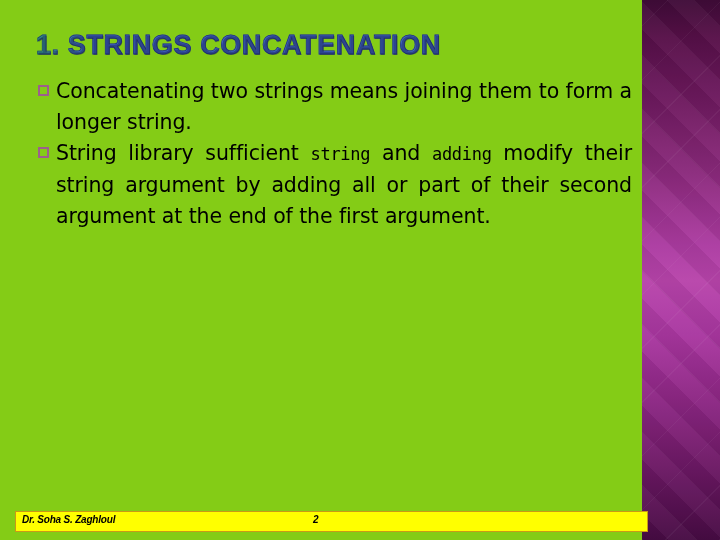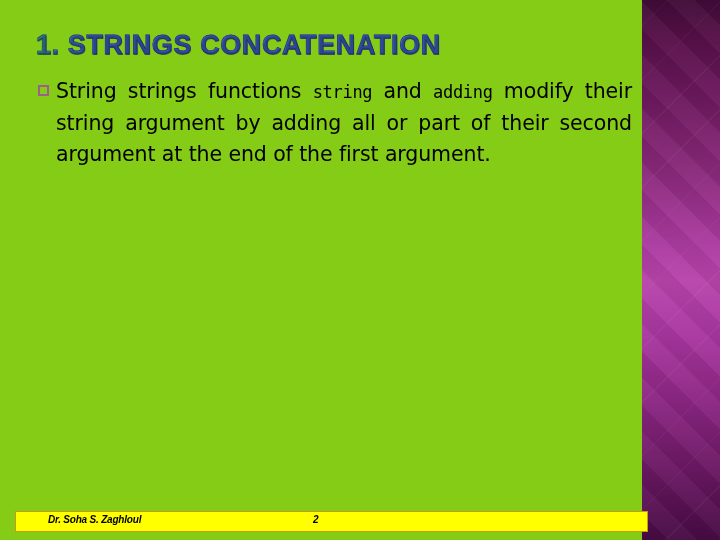--- a/index.html
+++ b/index.html
@@ -144,21 +144,20 @@
   #footer-author {
     position: absolute;
     left: 22px;
     top: 514px;
     font-family: "Liberation Sans", sans-serif;
     font-size: 10px;
     font-weight: bold;
     font-style: italic;
     color: #000000;
     letter-spacing: -0.2px;
-    margin-left: 26px;
   }
   #footer-page {
     position: absolute;
     left: 313px;
     top: 514px;
     font-family: "Liberation Sans", sans-serif;
     font-size: 10px;
     font-weight: bold;
     font-style: italic;
     color: #000000;
@@ -170,25 +169,31 @@
 <div id="slide">
 
   <div id="side-band">
     <div class="tex"></div>
   </div>
 
   <div id="title">1. STRINGS CONCATENATION</div>
 
   <div id="body">
 
-
     <div class="bullet-row">
       <div class="bullet-mark"></div>
       <div class="bullet-text">
-        <p class="nojust" style="text-align: justify; text-align-last: left;"><span>String strings functions </span><span class="code">string</span><span> and </span><span class="code">adding</span><span> modify their string argument by adding all or part of their second argument at the end of the first argument.</span></p>
+        <p class="nojust" style="text-align: justify; text-align-last: left;"><span>Concatenating two strings means joining them to form a longer string.</span></p>
+      </div>
+    </div>
+
+    <div class="bullet-row">
+      <div class="bullet-mark"></div>
+      <div class="bullet-text">
+        <p class="nojust" style="text-align: justify; text-align-last: left;"><span>String library sufficient </span><span class="code">string</span><span> and </span><span class="code">adding</span><span> modify their string argument by adding all or part of their second argument at the end of the first argument.</span></p>
       </div>
     </div>
 
 
   </div>
 
   <div id="footer-bar"></div>
   <div id="footer-author">Dr. Soha S. Zaghloul</div>
   <div id="footer-page">2</div>
 

